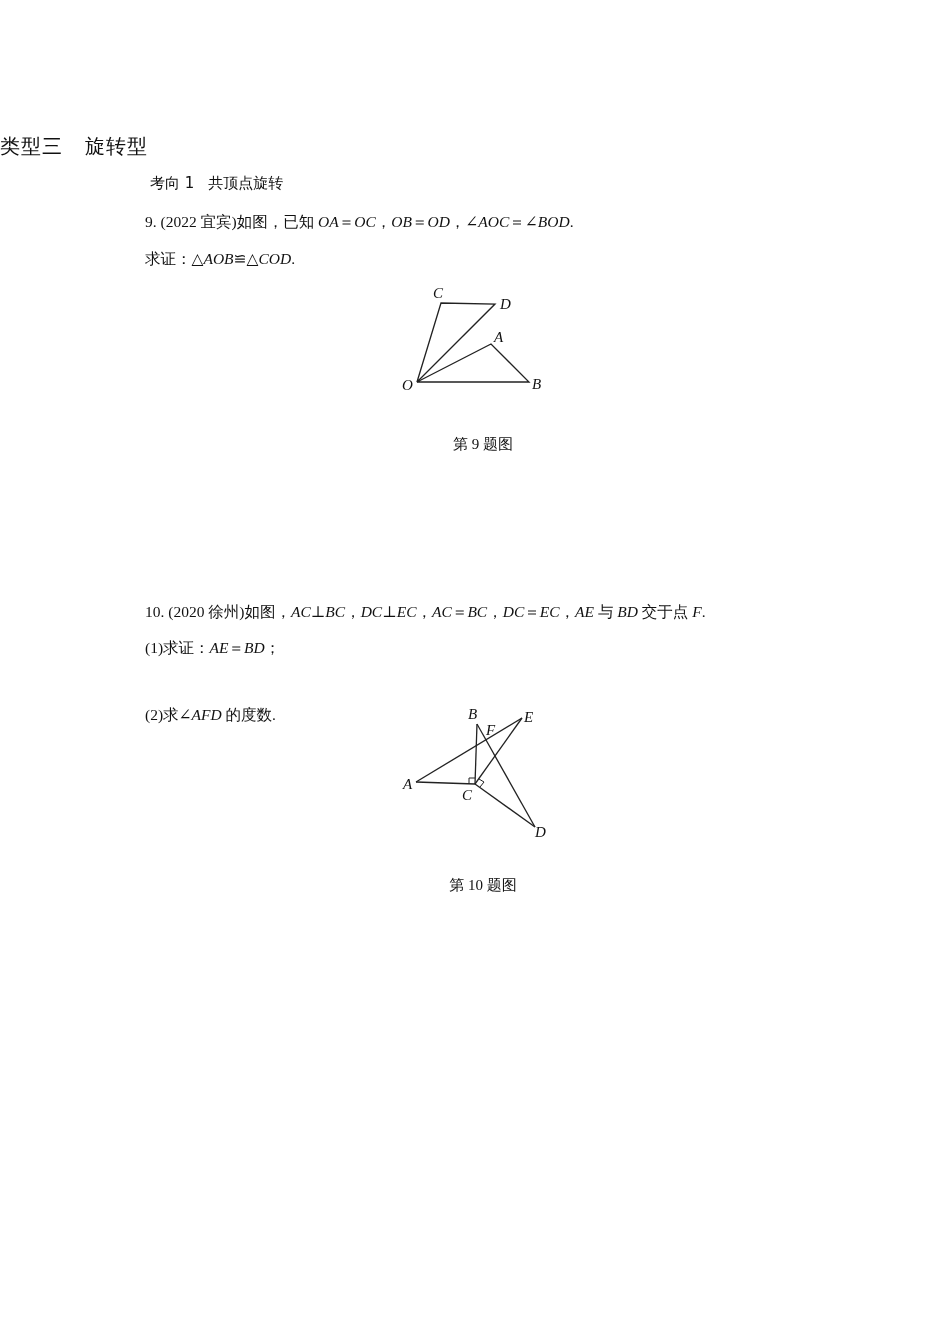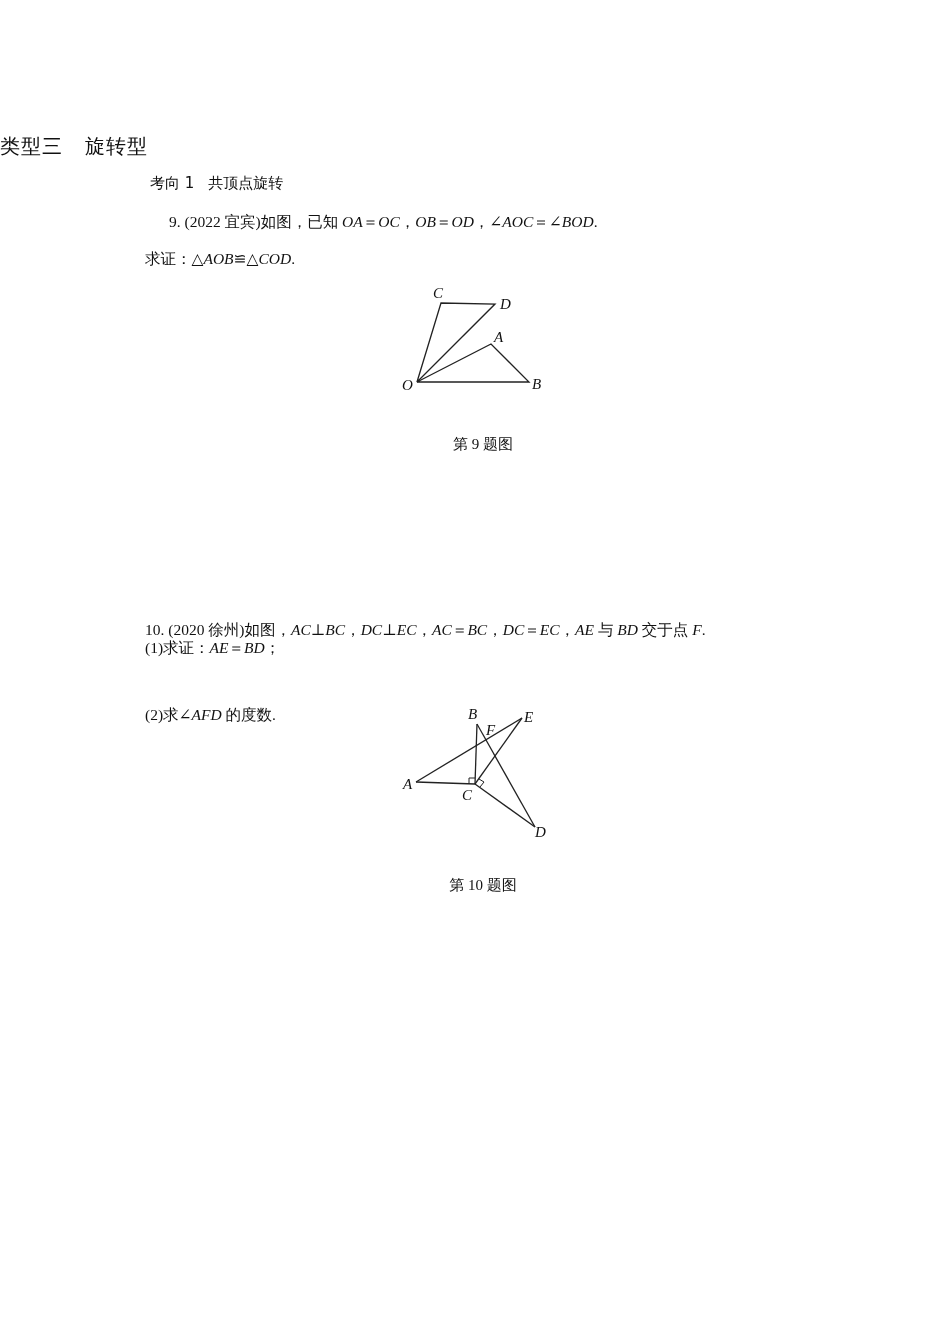--- a/index.html
+++ b/index.html
@@ -20,21 +20,21 @@
 <body>
 
 <div class="abs title">
   <span>类型三</span><span class="gap"></span><span>旋转型</span>
 </div>
 
 <div class="abs section">
   <span>考向 1</span><span class="gap"></span><span>共顶点旋转</span>
 </div>
 
-<div class="abs line" style="top:212px;margin-left:24px;">
+<div class="abs line" style="top:212px;">
   <span>9.</span>
   <span>(2022 宜宾)</span><span id="p9l1">如图，已知 <i>OA</i>＝<i>OC</i>，<i>OB</i>＝<i>OD</i>，∠<i>AOC</i>＝∠<i>BOD</i>.</span>
 </div>
 <div class="abs line" style="top:249px;text-align:center;" id="p9l2">求证：△<i>AOB</i>≌△<i>COD</i>.</div>
 
 <svg class="abs" style="left:0;top:0;" width="950" height="1344">
   <g stroke="#222" stroke-width="1.3" fill="none">
     <polygon points="417,382 441,303 495,304"></polygon>
     <polygon points="417,382 491,344 529,382"></polygon>
   </g>
@@ -61,20 +61,20 @@
     <text x="524" y="722">E</text>
     <text x="486" y="735">F</text>
     <text x="403" y="789">A</text>
     <text x="462" y="800">C</text>
     <text x="535" y="837">D</text>
   </g>
 </svg>
 
 <div class="abs cap" style="top:411px;left:383px;margin-top:24px;">第 9 题图</div>
 
-<div class="abs line" style="top:620px;">
+<div class="abs line" style="top:602px;">
   <span>10.</span>
   <span>(2020 徐州)</span><span id="p10l1">如图，<i>AC</i>⊥<i>BC</i>，<i>DC</i>⊥<i>EC</i>，<i>AC</i>＝<i>BC</i>，<i>DC</i>＝<i>EC</i>，<i>AE</i> 与 <i>BD</i> 交于点 <i>F</i>.</span>
 </div>
 <div class="abs line" style="top:638px;" id="p10p1">(1)求证：<i>AE</i>＝<i>BD</i>；</div>
 <div class="abs line" style="top:705px;" id="p10p2">(2)求∠<i>AFD</i> 的度数.</div>
 
 <div class="abs cap" style="top:876px;left:383px;">第 10 题图</div>
 
 </body></html>

